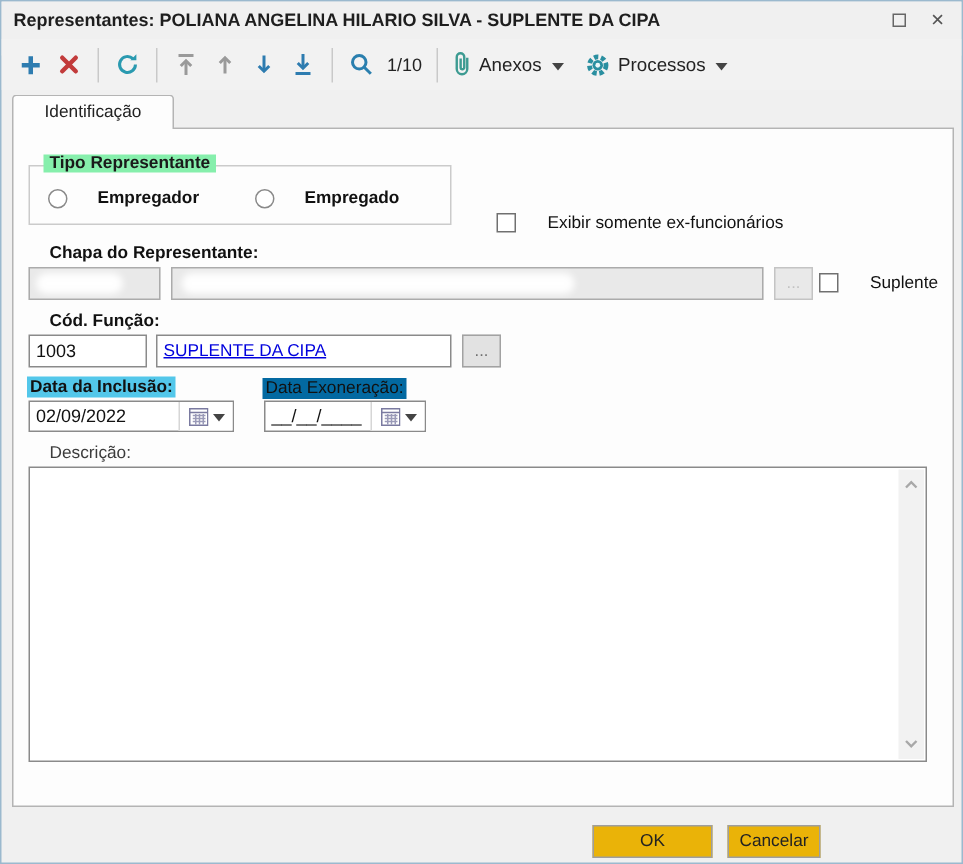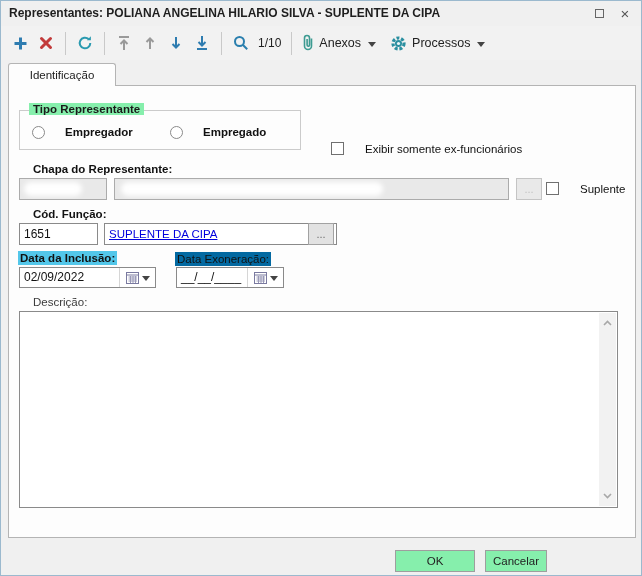--- a/index.html
+++ b/index.html
@@ -57,21 +57,21 @@
   .datetext { flex:1; font-size:12px; color:#111; padding:2px 4px; white-space:nowrap; overflow:hidden; }
   .datebtn { width:36px; display:flex; align-items:center; justify-content:center; gap:3px; border-left:1px solid #d6d6d6; background:#fff; }
   .datebtn .caret { margin:2px 0 0 0; }
   .textarea { position:absolute; left:10px; top:225px; width:599px; height:197px;
     background:#fff; border:1px solid #8a8a8a; }
   .ta-text { position:absolute; left:4px; top:3px; right:22px; font-size:12px; color:#111; }
   .rail { position:absolute; top:1px; right:1px; bottom:1px; width:17px; background:#f2f2f2; }
   .rail-btn { position:absolute; left:0; width:17px; height:16px; display:flex; align-items:center; justify-content:center; }
   .rail-btn.up { top:2px; } .rail-btn.down { bottom:2px; }
   
-  .btn { position:absolute; top:549px; height:22px; background:#86efac; border:1px solid #9e9e9e;
+  .btn { position:absolute; top:549px; height:22px; background:#eab308; border:1px solid #9e9e9e;
     font-size:11.5px; color:#222; display:flex; align-items:center; justify-content:center;
     font-family:"Liberation Sans", sans-serif; }
   .btn.default { border-color:#6f6f6f; background:#e9e9e9; }
 </style>
 </head>
 <body>
 
 <div class="dialog">
 
   <div class="titlebar">
@@ -181,23 +181,23 @@
     <div class="field disabled" style="left:105px; top:92px; width:395px;">
       <span></span>
       <span class="smudge" style="left:6px; width:262px;"></span>
     </div>
     <span class="browse disabled" style="left:507px; top:92px;">...</span>
     <span class="checkbox" style="left:537px; top:96px;"></span>
     <span class="lbl" style="left:557px; top:97px;">Suplente</span>
 
     <span class="lbl bold" style="left:10px; top:122px;">Cód. Função:</span>
     <div class="field" style="left:10px; top:137px; width:79px;">
-      <span>1651</span>
-    </div>
-    <div class="field linkfield" style="left:95px; top:137px; width:233px;">
+      <span>1003</span>
+    </div>
+    <div class="field linkfield" style="left:95px; top:137px; width:197px;">
       <a href="#">SUPLENTE DA CIPA</a>
     </div>
     <span class="browse" style="left:299px; top:137px;">...</span>
 
     <span class="lbl bold hl" style="left:9px; top:165px; background:#53c7ea;">Data da Inclusão:</span>
     <span class="lbl hl" style="left:166px; top:166px; background:#0369a1;">Data Exoneração:</span>
 
     <div class="datectl" style="left:10px; top:181px; width:137px;">
       <span class="datetext">02/09/2022</span>
       <span class="datebtn">

